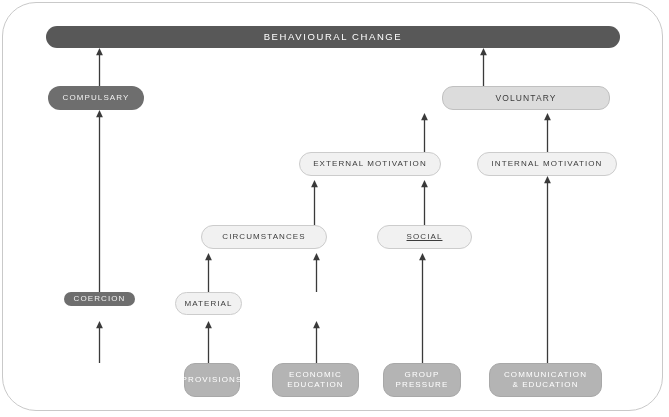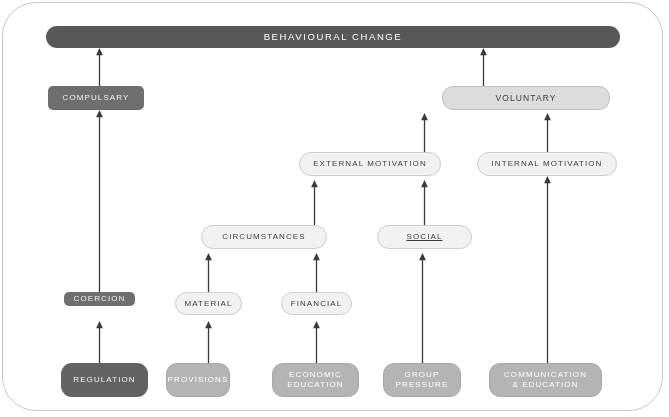--- a/index.html
+++ b/index.html
@@ -46,21 +46,21 @@
     font-size: 9.5px;
     letter-spacing: 1.6px;
     border-radius: 11px;
     text-align: right;
   }
   
   .n-dark {
     background: #6e6e6e;
     color: #f2f2f2;
     font-size: 8px;
-    border-radius: 5px;
+    border-radius: 12px;
   }
   .n-darker {
     background: #636363;
     color: #f2f2f2;
     font-size: 8px;
     border-radius: 11px;
   }
   
   .n-mid {
     background: #b4b4b4;
@@ -206,25 +206,23 @@
   <div class="node n-pale" style="left:477px; top:152px; width:140px; height:24px;">INTERNAL MOTIVATION</div>
 
   <div class="node n-pale" style="left:201px; top:225px; width:126px; height:24px;">CIRCUMSTANCES</div>
 
   <div class="node n-pale" style="left:377px; top:225px; width:95px; height:24px;text-decoration:underline;">SOCIAL</div>
 
   <div class="node n-dark" style="left:64px; top:292px; width:71px; height:14px;">COERCION</div>
 
   <div class="node n-pale" style="left:175px; top:292px; width:67px; height:23px;">MATERIAL</div>
 
-  <div class="node n-pale" style="left:281px; top:292px; width:71px; height:23px;">FINANCIAL</div>
-
-  <div class="node n-darker" style="left:61px; top:363px; width:87px; height:34px;">REGULATION</div>
-
-  <div class="node n-mid" style="left:166px; top:363px; width:64px; height:34px;">PROVISIONS</div>
+
+
+  <div class="node n-mid" style="left:184px; top:363px; width:56px; height:34px;">PROVISIONS</div>
 
   <div class="node n-mid" style="left:272px; top:363px; width:87px; height:34px;">ECONOMIC
 EDUCATION</div>
 
   <div class="node n-mid" style="left:383px; top:363px; width:78px; height:34px;">GROUP
 PRESSURE</div>
 
   <div class="node n-mid" style="left:489px; top:363px; width:113px; height:34px;">COMMUNICATION
 &amp; EDUCATION</div>
 

